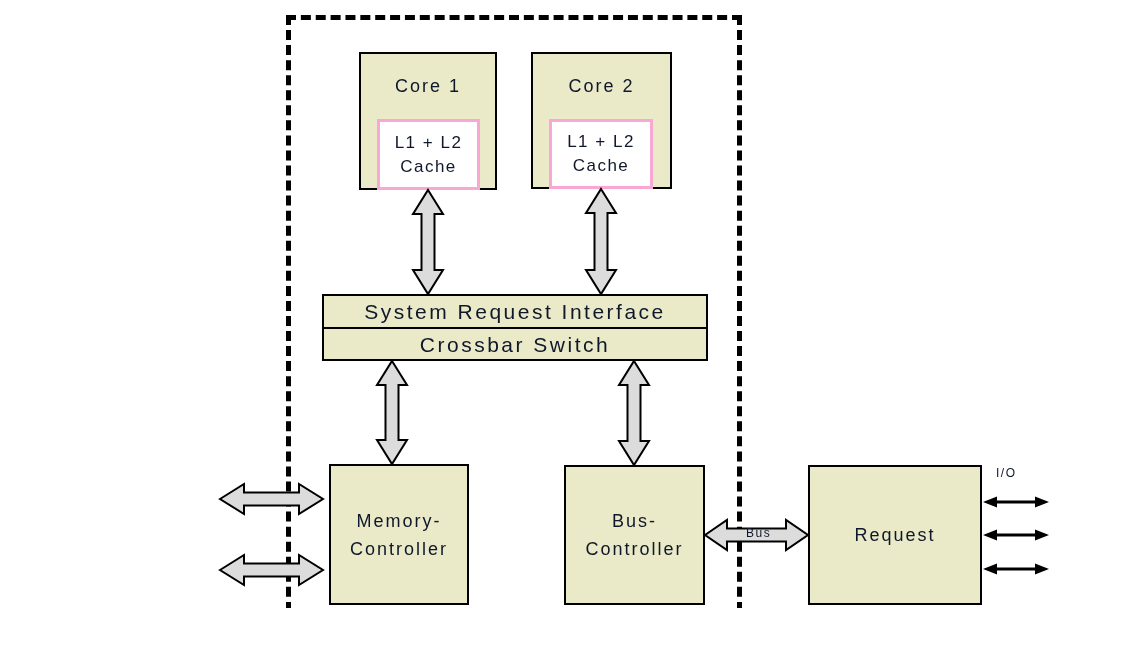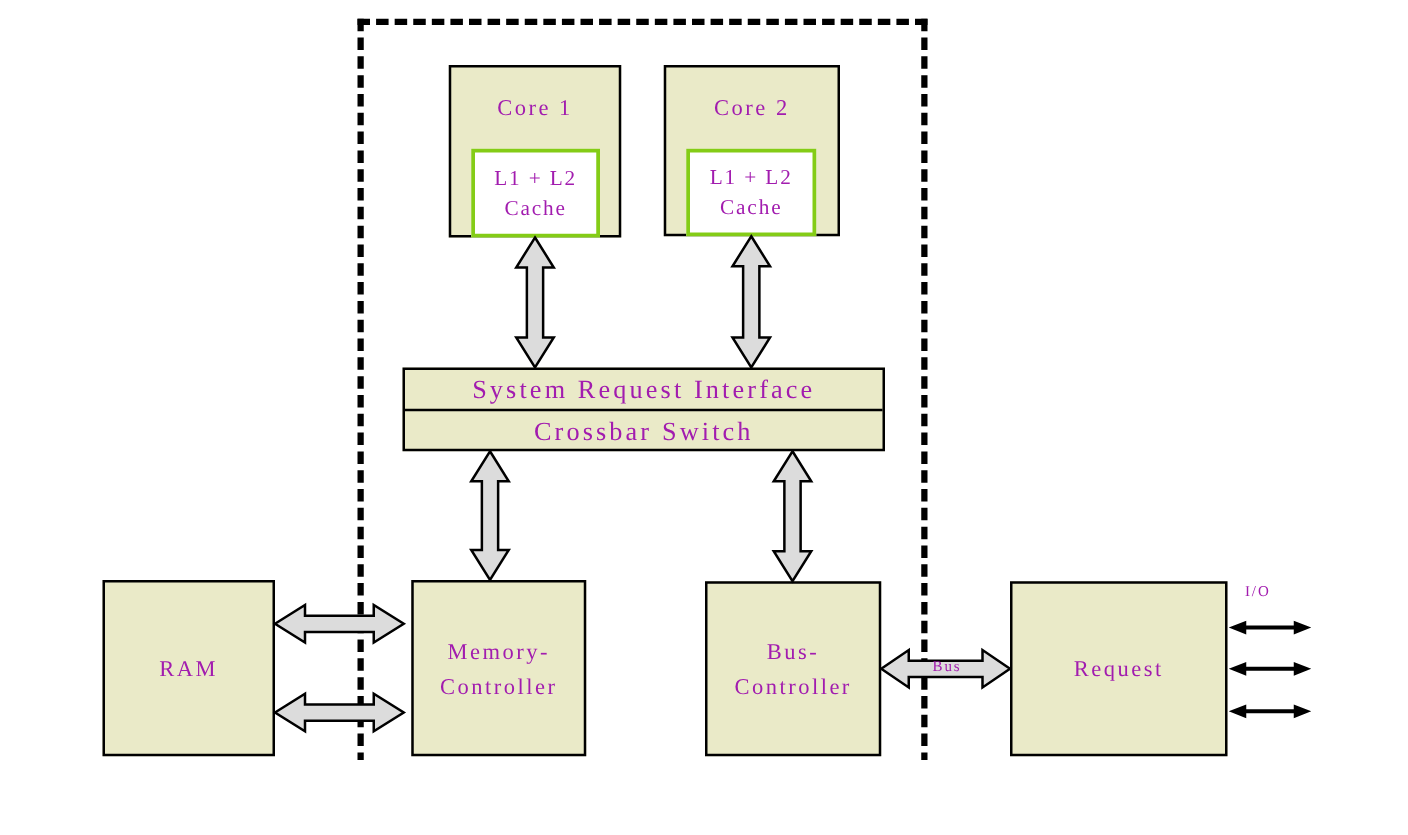--- a/index.html
+++ b/index.html
@@ -1,22 +1,22 @@
 <!DOCTYPE html>
 <html><head>
 <meta charset="utf-8">
 <style>
   html, body { margin: 0; padding: 0; background: #ffffff; }
   .canvas {
     position: relative;
     width: 1126px;
     height: 608px;
     background: #ffffff;
-    font-family: Liberation Serif, serif;
-    color: #a21caf;
+    font-family: Liberation Sans, sans-serif;
+    color: #0f172a;
     overflow: hidden;
   }
   .dashed-boundary {
     position: absolute;
     left: 286px; top: 15px;
     width: 456px; height: 627px;
     border: 5px dashed #000000;
     box-sizing: border-box;
     z-index: 1;
   }
@@ -36,21 +36,21 @@
   }
   .core { justify-content: flex-start; }
   .core .core-label {
     height: 64px;
     display: flex;
     align-items: center;
     justify-content: center;
   }
   .cache {
     position: absolute;
-    border: 3px solid #84cc16;
+    border: 3px solid #f9a8d4;
     box-sizing: border-box;
     display: flex;
     flex-direction: column;
     align-items: center;
     justify-content: center;
     text-align: left;
     font-size: 17px;
     letter-spacing: 1.5px;
     line-height: 24px;
     z-index: 3;
@@ -108,23 +108,20 @@
   <div class="cache" style="left: 549px; top: 119px; width: 104px; height: 70px; background-color: rgb(255, 255, 255);">
     <div>L1 + L2</div>
     <div>Cache</div>
   </div>
 
   <div class="sri-stack" style="background-color: rgb(234, 234, 200);">
     <div class="sri-row">System Request Interface</div>
     <div class="sri-row last">Crossbar Switch</div>
   </div>
 
-  <div class="block" style="left: 82px; top: 464px; width: 138px; height: 141px; background-color: rgb(234, 234, 200);">
-    <div>RAM</div>
-  </div>
 
   <div class="block" style="left: 329px; top: 464px; width: 140px; height: 141px; background-color: rgb(234, 234, 200);">
     <div>Memory-</div>
     <div>Controller</div>
   </div>
 
   <div class="block" style="left: 564px; top: 465px; width: 141px; height: 140px; background-color: rgb(234, 234, 200);">
     <div>Bus-</div>
     <div>Controller</div>
   </div>

